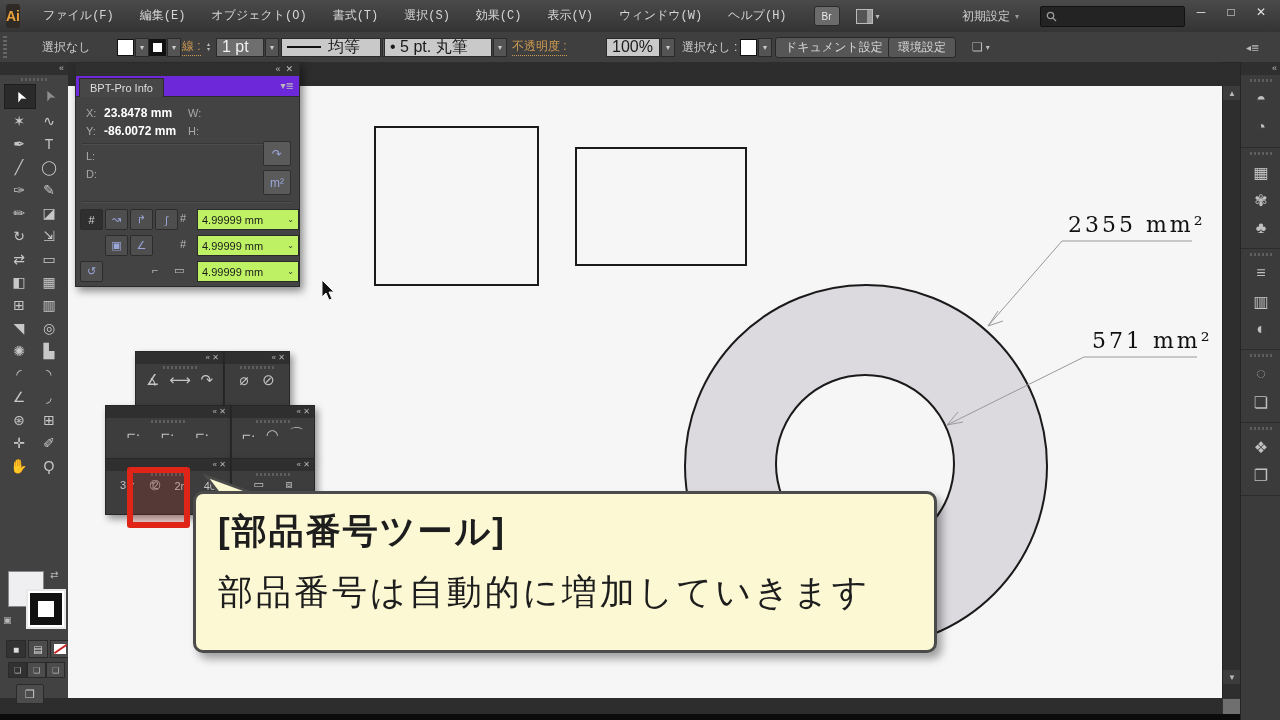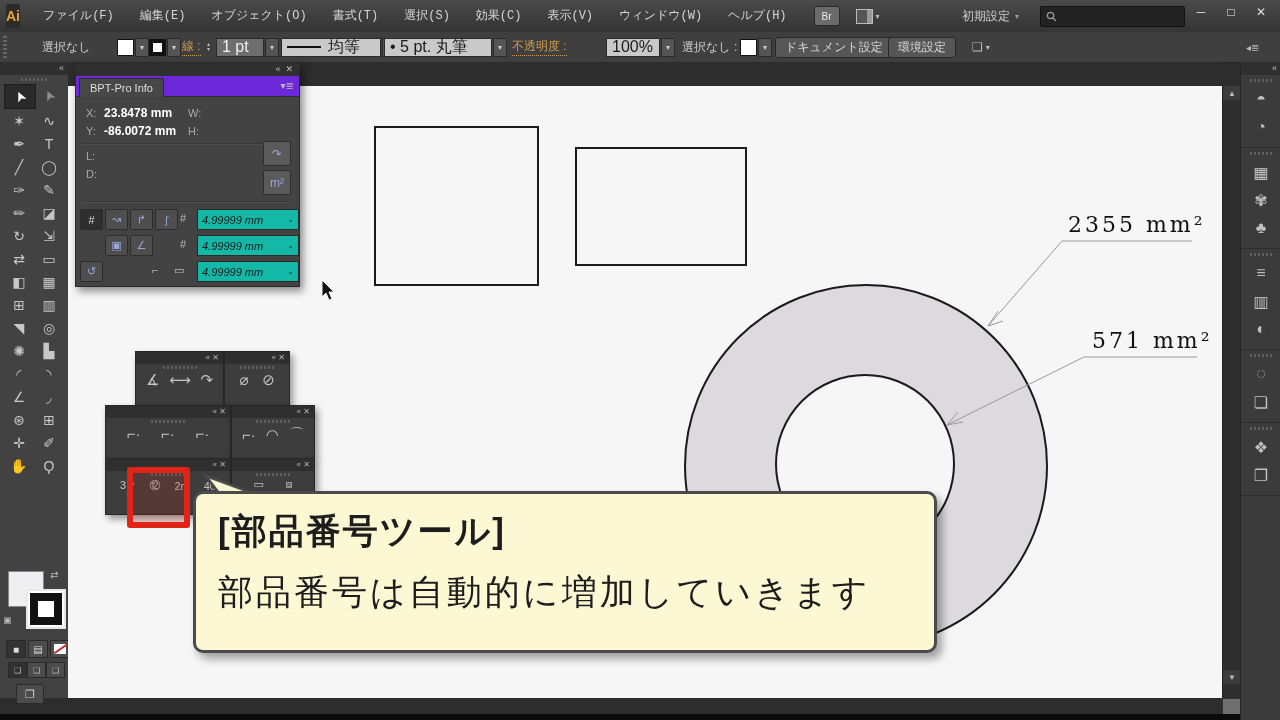--- a/index.html
+++ b/index.html
@@ -106,22 +106,22 @@
   #bpt .pmenu{position:absolute;right:5px;top:4px;color:#bbb;font-size:10px;}
   .bpt-lab{position:absolute;color:#a9a9a9;}
   .bpt-val{position:absolute;color:#fff;font-weight:bold;font-size:12px;}
   .bpt-div{position:absolute;left:6px;width:209px;height:1px;background:#373737;border-bottom:1px solid #4e4e4e;}
   .bpt-btn{position:absolute;width:26px;height:23px;background:#5a5a5a;border:1px solid #2e2e2e;border-radius:2px;
     color:#9aa6d8;display:flex;align-items:center;justify-content:center;font-size:12px;}
   .bpt-sm{position:absolute;width:21px;height:19px;background:#4e4e4e;border:1px solid #2c2c2c;border-radius:2px;
     color:#9aa6d8;display:flex;align-items:center;justify-content:center;font-size:11px;}
   .bpt-sm.pressed{background:#2f2f2f;color:#d8d8d8;}
   .bpt-gl{position:absolute;color:#b9b9b9;font-size:11px;}
-  .bpt-combo{position:absolute;left:121px;width:92px;height:19px;background:#14b8a6;border:1px solid #2a2a2a;
-    color:#1a1a1a;font-size:11px;display:flex;align-items:center;justify-content:space-between;padding:0 4px;font-style:italic;}
+  .bpt-combo{position:absolute;left:121px;width:92px;height:19px;background:#bef264;border:1px solid #2a2a2a;
+    color:#1a1a1a;font-size:11px;display:flex;align-items:center;justify-content:space-between;padding:0 4px;}
   .bpt-combo .chev{color:#333;font-size:8px;}
   
   .pal{position:absolute;background:#3d3d3d;border:1px solid #272727;box-shadow:3px 4px 7px rgba(0,0,0,.4);}
   .pal .tstrip{height:12px;background:#2f2f2f;text-align:right;color:#b5b5b5;font-size:8px;line-height:12px;padding-right:4px;}
   .pal .grip{margin:2px auto;width:34px;height:3px;
     background:repeating-linear-gradient(90deg,#5e5e5e 0 2px,transparent 2px 4px);}
   .pal-icons{display:flex;justify-content:space-evenly;align-items:center;}
   .pic{color:#c4c4c4;font-size:15px;}
   #pal-e .pic,#pal-f .pic{font-size:11px;}
   #pal-a{left:135px;top:351px;width:87px;height:53px;}

